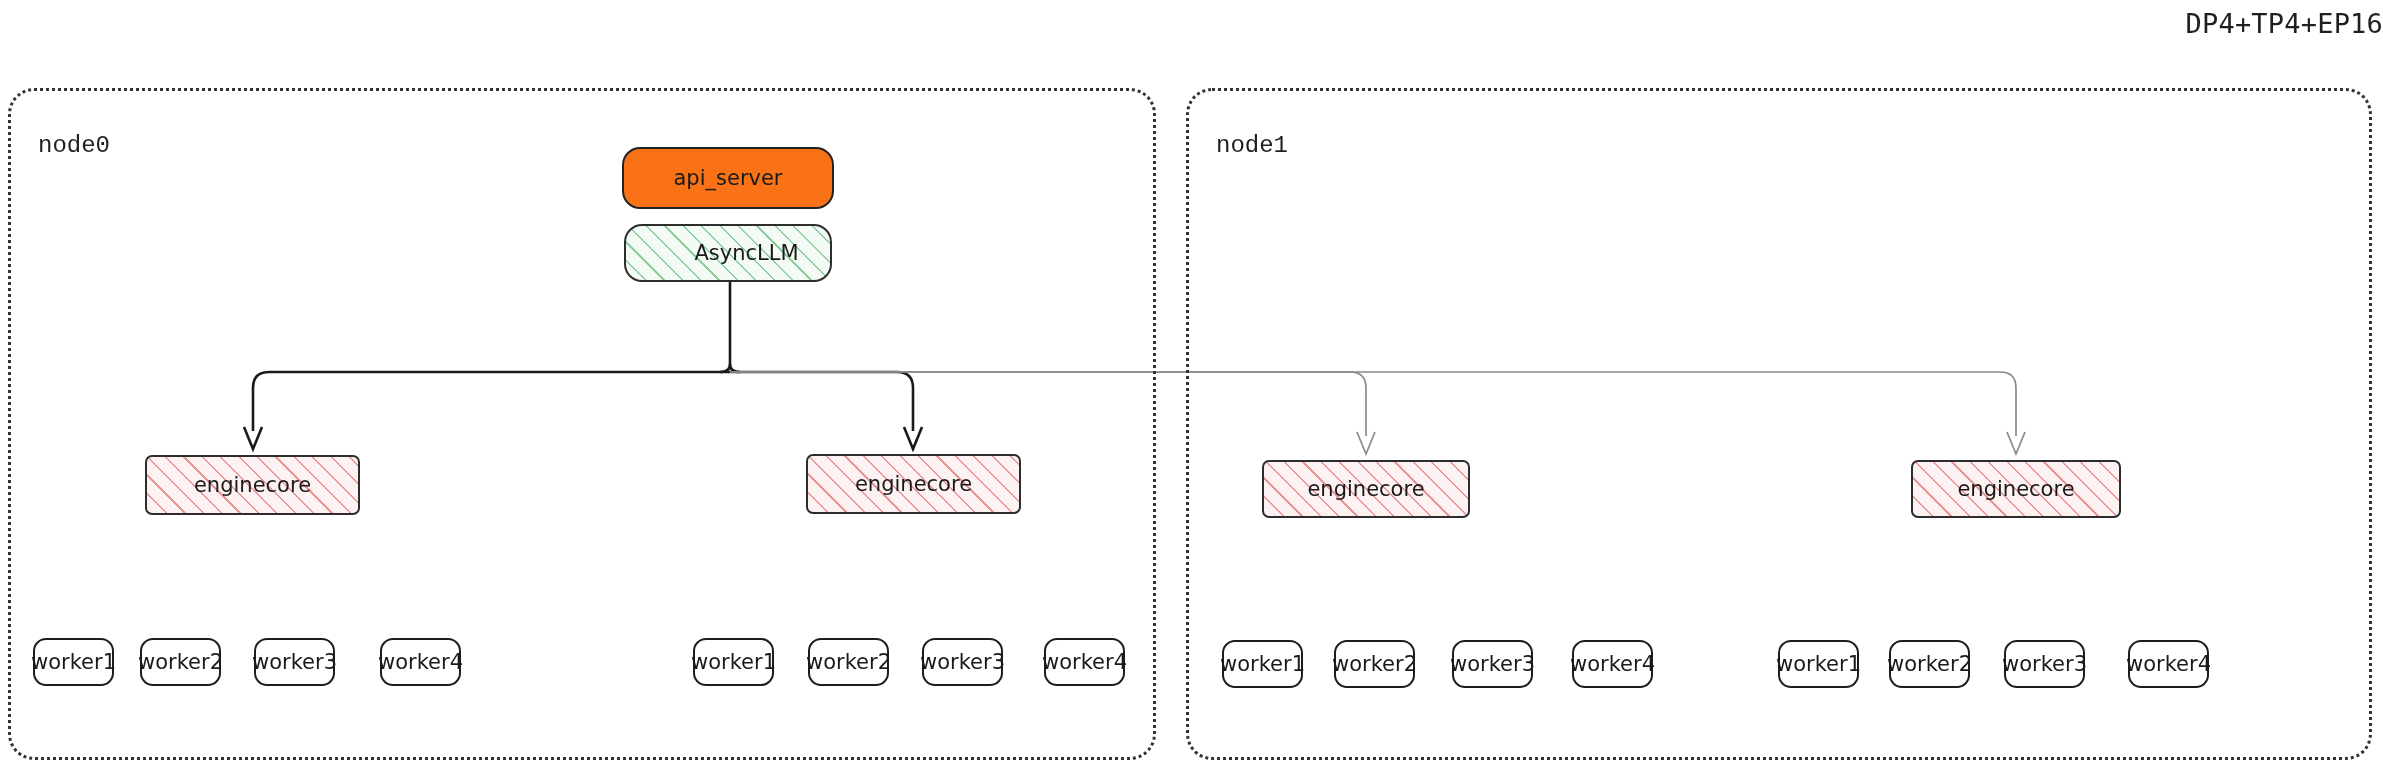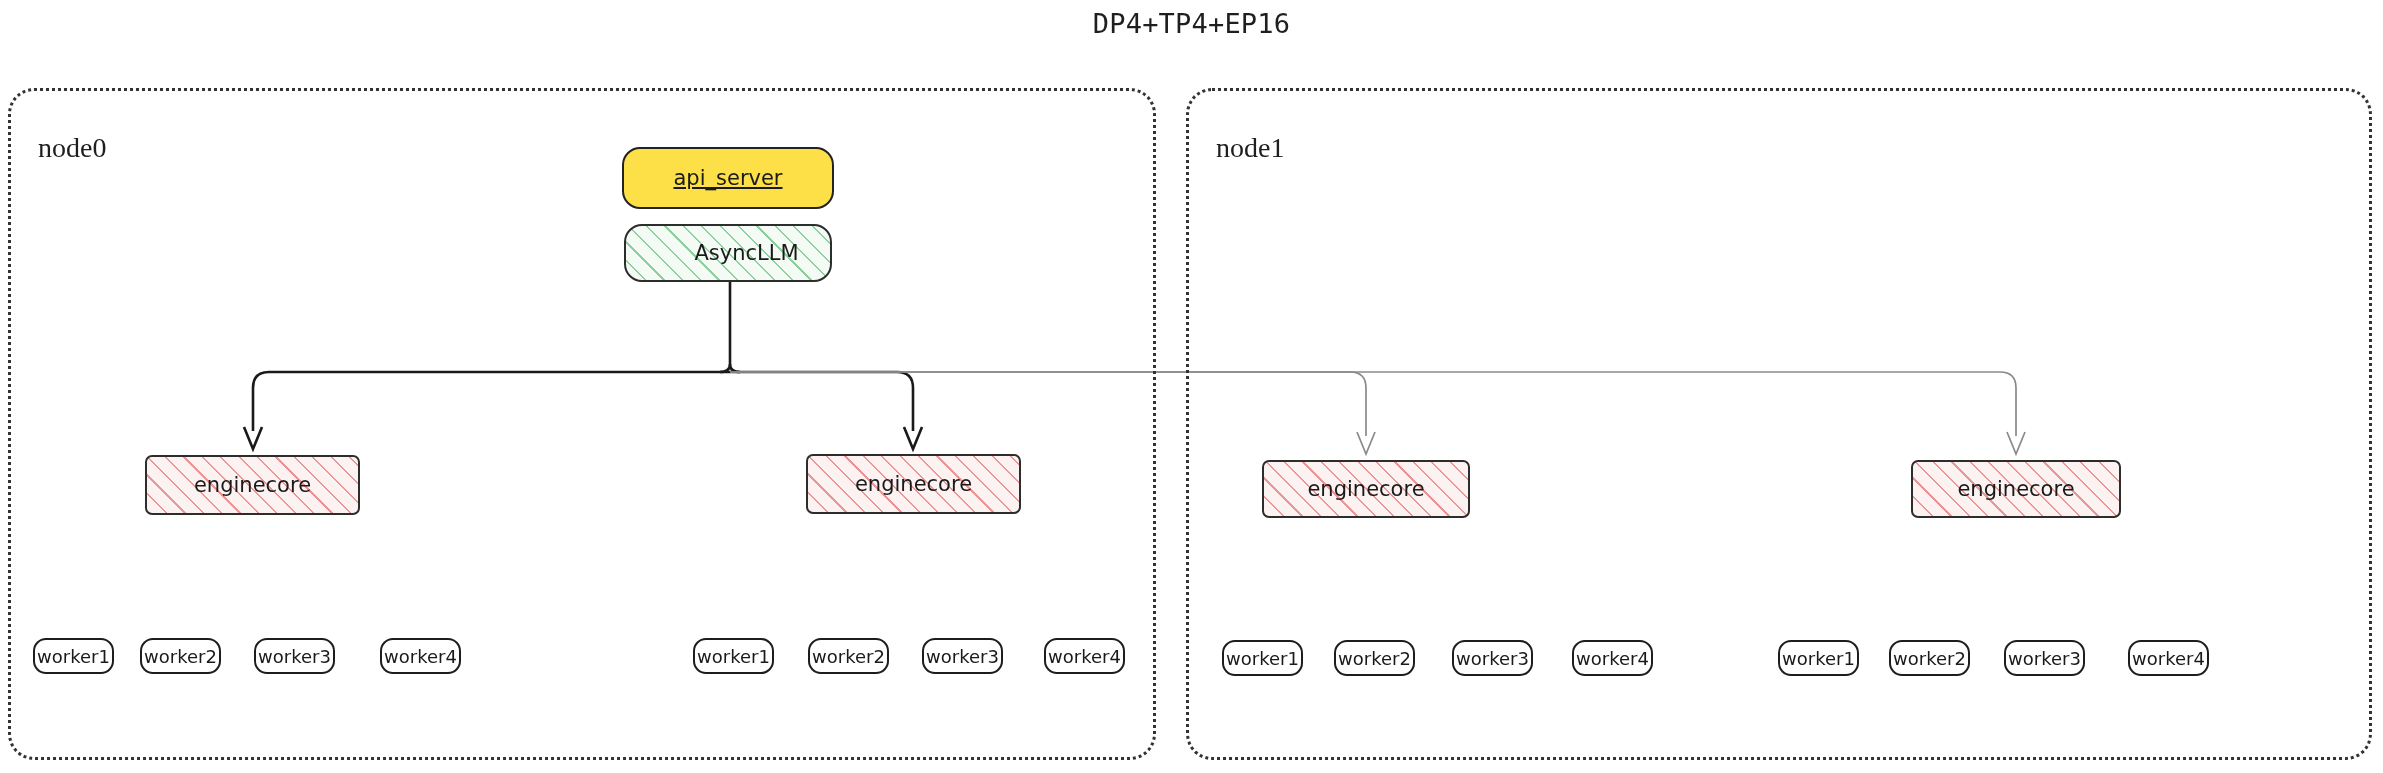--- a/index.html
+++ b/index.html
@@ -22,55 +22,54 @@
     left: 0;
     top: 0;
     width: 2383px;
     height: 773px;
   }
   .diagram-title {
     position: absolute;
     left: 0;
     top: 8px;
     width: 2383px;
-    text-align: center;
+    text-align: right;
     font-family: "DejaVu Sans Mono", monospace;
     font-size: 27px;
     color: #1f1f1f;
     letter-spacing: 0.2px;
   }
   .node-group {
     position: absolute;
     border: 3px dotted #333333;
     border-radius: 26px;
     box-sizing: border-box;
     background: transparent;
   }
   .node-label {
     position: absolute;
-    font-family: Liberation Serif, serif;
-    font-size: 28px;
+    font-family: Liberation Mono, monospace;
+    font-size: 24px;
     color: #1f1f1f;
     white-space: nowrap;
   }
   .box {
     position: absolute;
     box-sizing: border-box;
     display: flex;
     align-items: center;
     justify-content: center;
     font-size: 21px;
     color: #1a1a1a;
     white-space: nowrap;
   }
   .box-plain {
-    background: #fde047;
+    background: #f97316;
     border: 2.5px solid #222222;
     border-radius: 16px;
-    text-decoration: underline;
   }
   .box-api {
     border-radius: 18px;
   }
   .box-async {
     border: 2.5px solid #2d2d2d;
     border-radius: 18px;
     background-color: #f3fbf4;
     background-image: repeating-linear-gradient(
       45deg,
@@ -90,22 +89,22 @@
       rgba(230,120,120,0.75) 0px,
       rgba(230,120,120,0.75) 1.6px,
       rgba(255,255,255,0) 1.6px,
       rgba(255,255,255,0) 13px
     );
   }
   .box-worker {
     background: #ffffff;
     border: 2.5px solid #1d1d1d;
     border-radius: 13px;
-    font-size: 18px;
-    height: 36px;
+    font-size: 21px;
+    height: 48px;
   }
 </style>
 </head>
 <body>
 
 <div id="canvas">
 
   <div class="diagram-title">DP4+TP4+EP16</div>
 
   <svg id="diagram-svg" viewBox="0 0 2383 773">

